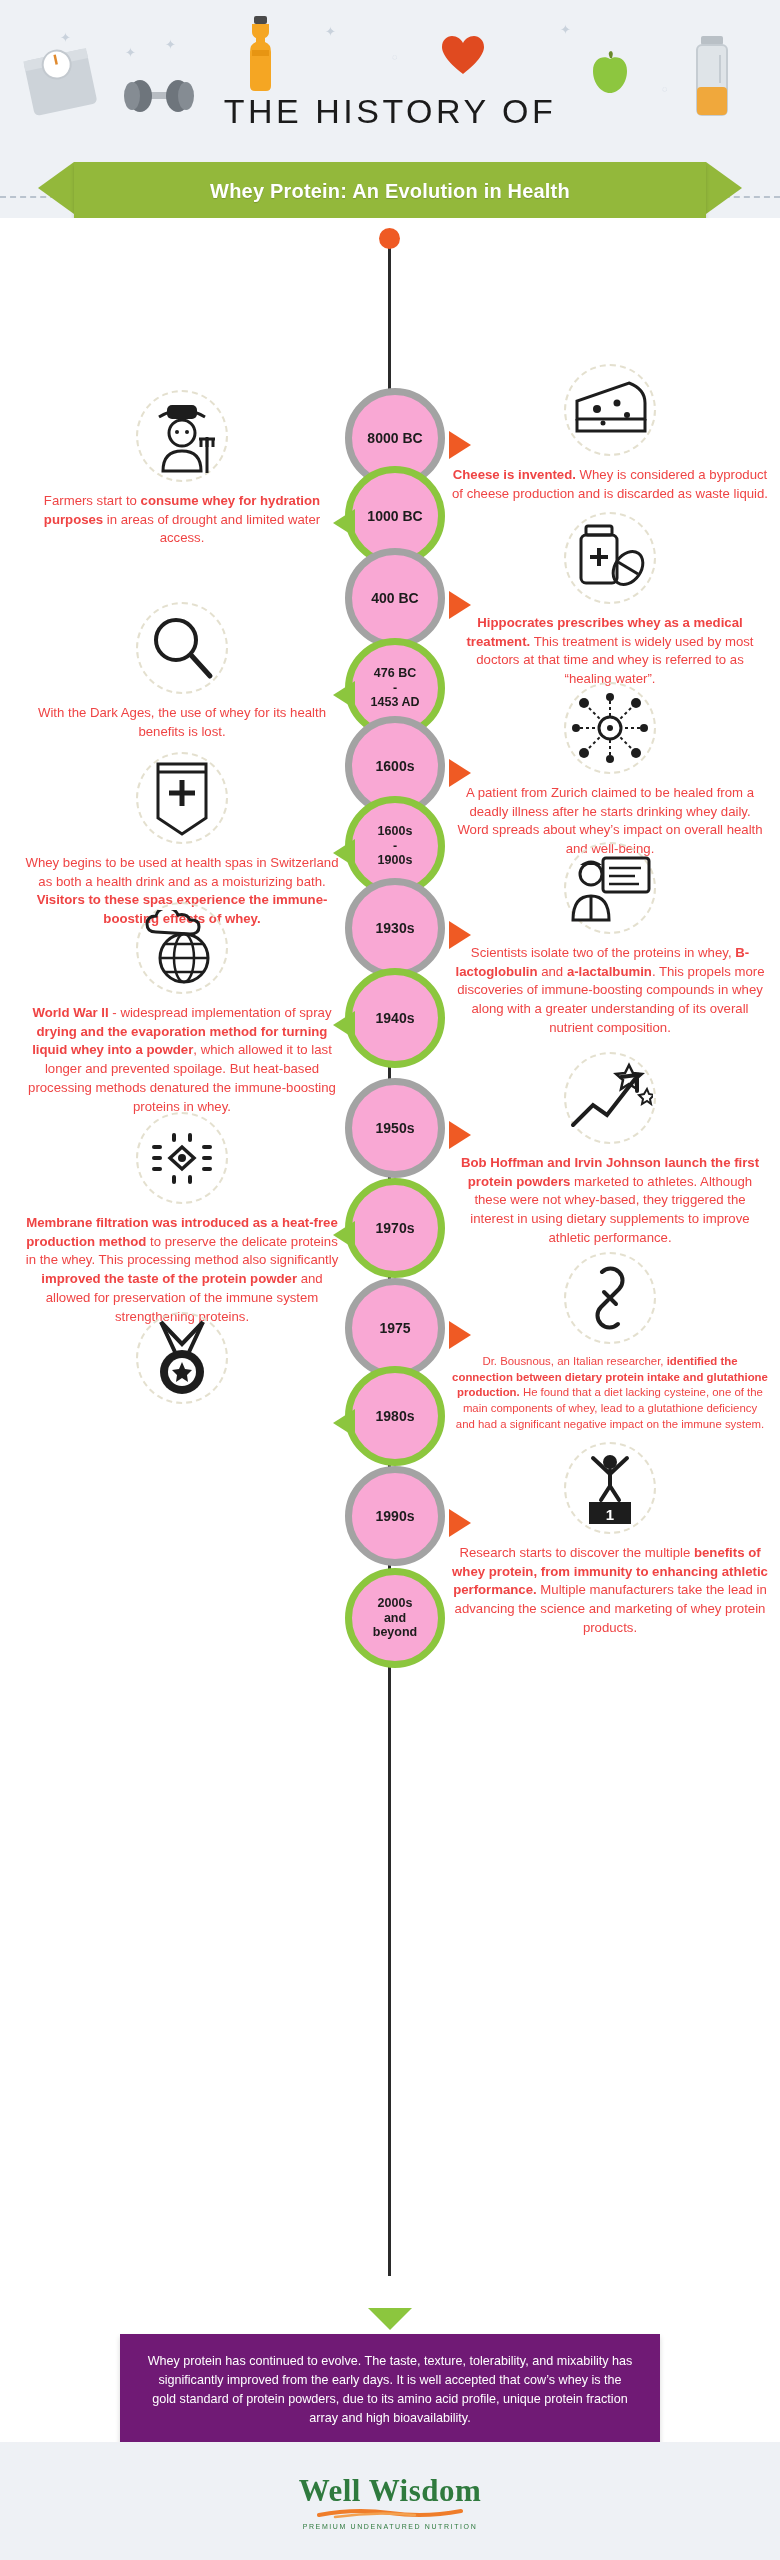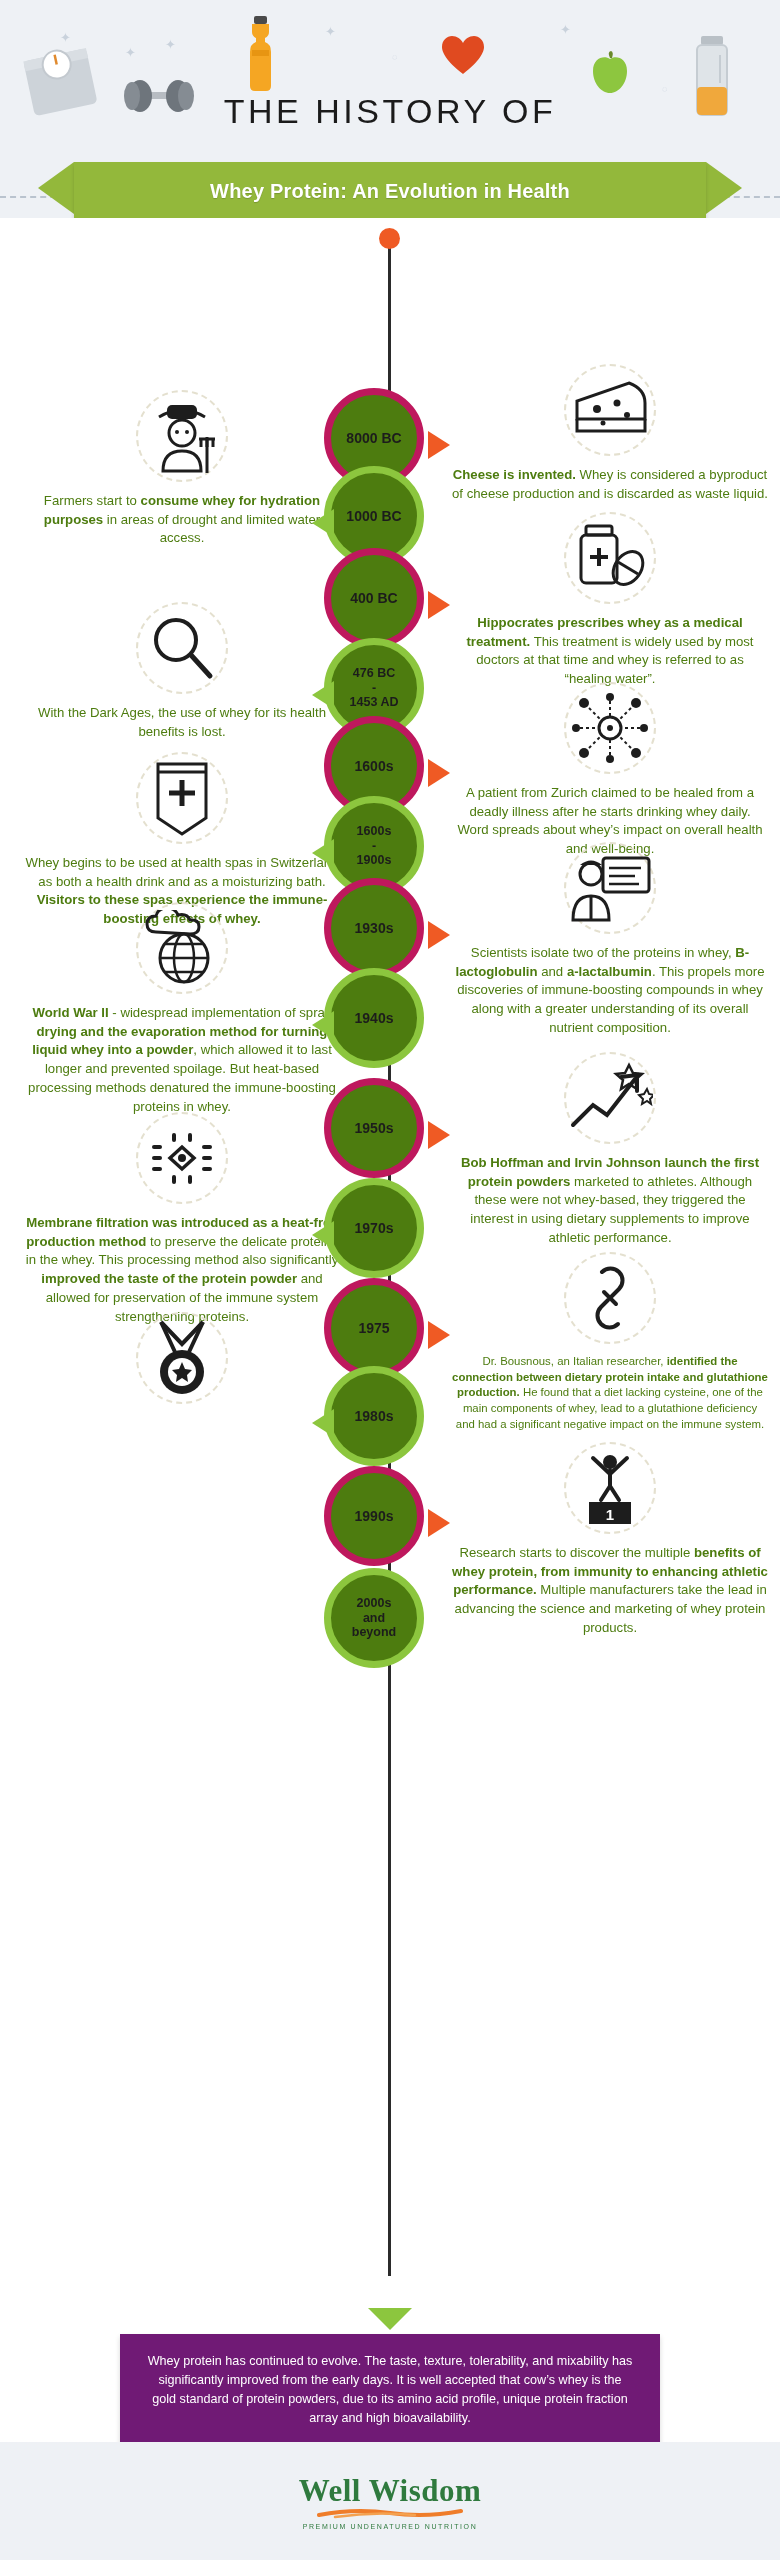--- a/index.html
+++ b/index.html
@@ -107,25 +107,25 @@
   }
   .axis-dot {
     position:absolute;
     left:379px; top:10px;
     width:21px; height:21px;
     border-radius:50%;
     background:#ef5a24;
   }
   .marker {
     position:absolute;
-    left:324px;
+    left:345px;
     width:100px; height:100px;
     border-radius:50%;
-    border:7px solid #be185d;
-    background:#4d7c0f;
+    border:7px solid #a3a3a3;
+    background:#f9a8d4;
     display:flex; align-items:center; justify-content:center;
     z-index:4;
   }
   .marker.green { border-color:#8cc63e; }
   .marker-label {
     font-size:14px; font-weight:bold; color:#1c1c1c;
     text-align:center; line-height:1.15;
     white-space:pre-line;
   }
   .marker-label.small { font-size:12.5px; }
@@ -155,21 +155,21 @@
   .side-left  { left:24px; }
   .side-right { left:452px; }
   .blk-icon {
     height:86px;
     display:flex; align-items:flex-end; justify-content:center;
     margin-bottom:10px;
   }
   .blk-text {
     font-size:13.2px;
     line-height:1.42;
-    color:#4d7c0f;
+    color:#ef4444;
   }
   .blk-text.tiny { font-size:11.4px; line-height:1.38; }
   .blk-text b { font-weight:bold; }
 
   
   .sketch {
     position:relative;
     width:92px; height:92px;
     display:flex; align-items:center; justify-content:center;
   }

